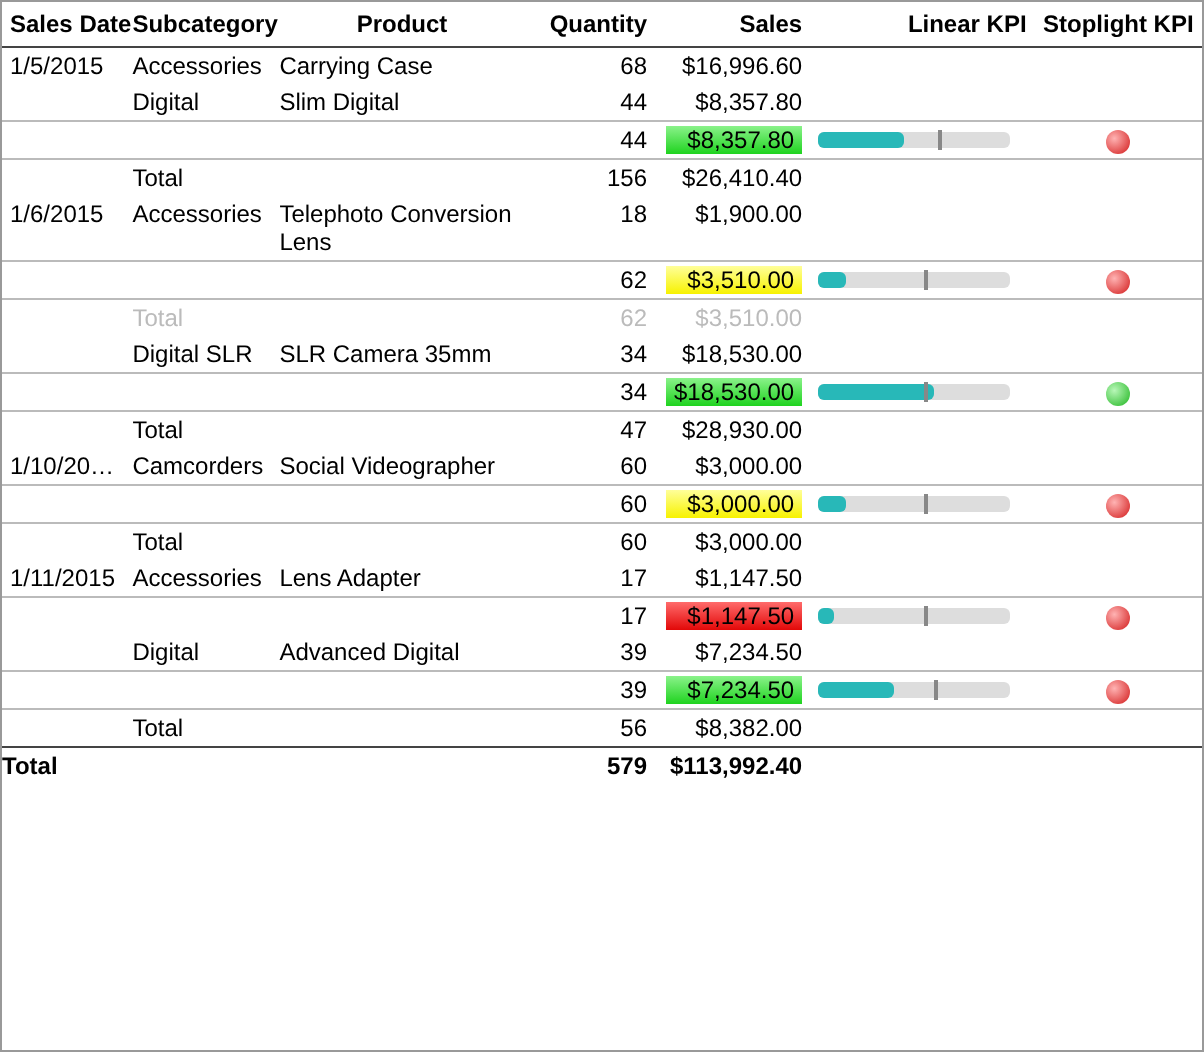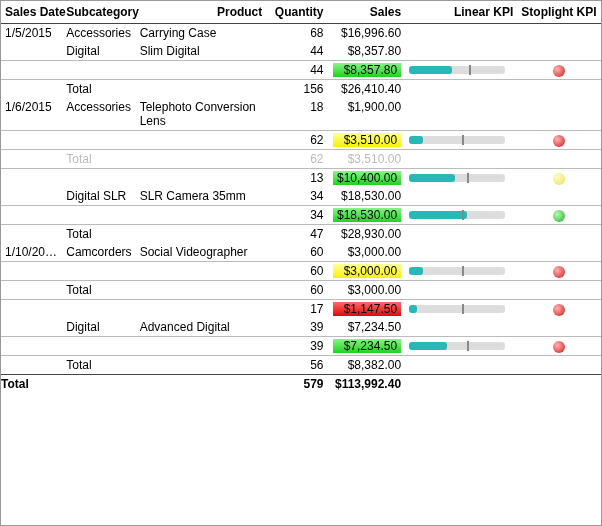--- a/index.html
+++ b/index.html
@@ -1,18 +1,18 @@
 <!DOCTYPE html>
 <html><head>
 <meta charset="utf-8">
 <style>
   html,body{margin:0;padding:0;font-family:"Segoe UI",Arial,sans-serif;font-size:12px;color:#000;background:#fff;}
   .wrap{width:602px;height:526px;box-sizing:border-box;border:1px solid #999;overflow:hidden;}
   table{border-collapse:collapse;width:100%;table-layout:fixed;}
-  th{font-weight:700;text-align:right;padding:4px 4px;border-bottom:1px solid #444;white-space:nowrap;}
+  th{font-weight:700;text-align:center;padding:4px 4px;border-bottom:1px solid #444;white-space:nowrap;}
   th.qty,th.sales{text-align:right;}
   td{padding:2px 4px;vertical-align:top;white-space:nowrap;overflow:hidden;text-overflow:ellipsis;}
   td.qty,td.sales{text-align:right;}
   tr.subtotal td{border-top:1px solid #bbb;}
   tr.faded td{color:#bbb;}
   tr.grand td{font-weight:700;border-top:1px solid #444;}
   .chip{display:inline-block;min-width:60px;padding:0 4px;text-align:right;border-radius:0;}
   .chip-green{background:linear-gradient(to bottom,#8af28a,#1fd31f);}
   .chip-yellow{background:linear-gradient(to bottom,#ffff99,#f7f200);}
   .chip-red{background:linear-gradient(to bottom,#ff6b6b,#e20808);color:#000;}
@@ -42,21 +42,21 @@
         <col style="width:82px">
   </colgroup>
   <thead>
     <tr>
       <th>Sales Date</th>
       <th>Subcategory</th>
       <th>Product</th>
       <th class="qty">Quantity</th>
       <th class="sales">Sales</th>
       <th style="text-align:right">Linear KPI</th>
-      <th style="text-align:left">Stoplight KPI</th>
+      <th style="text-align:center">Stoplight KPI</th>
     </tr>
   </thead>
   <tbody id="tbody">
         <tr>
           <td>1/5/2015</td>
           <td>Accessories</td>
           <td class="prod">Carrying Case</td>
           <td class="qty">68</td>
           <td class="sales">$16,996.60</td>
           <td></td>
@@ -123,36 +123,20 @@
         </tr>
         <tr class="subtotal faded">
           <td></td>
           <td>Total</td>
           <td></td>
           <td class="qty">62</td>
           <td class="sales">$3,510.00</td>
           <td></td>
           <td class="center"></td>
         </tr>
-        <tr class="subtotal">
-          <td></td>
-          <td></td>
-          <td></td>
-          <td class="qty">13</td>
-          <td class="sales"><span class="chip chip-green">$10,400.00</span></td>
-          <td>
-            <div class="bar">
-              <div class="fill" style="width: 48%;"></div>
-              <div class="tick" style="left: 60%;"></div>
-            </div>
-          </td>
-          <td class="center">
-            <div class="dot dot-yellow"></div>
-          </td>
-        </tr>
         <tr>
           <td></td>
           <td>Digital SLR</td>
           <td class="prod">SLR Camera 35mm</td>
           <td class="qty">34</td>
           <td class="sales">$18,530.00</td>
           <td></td>
           <td class="center"></td>
         </tr>
         <tr class="subtotal">
@@ -207,20 +191,29 @@
         </tr>
         <tr class="subtotal">
           <td></td>
           <td>Total</td>
           <td></td>
           <td class="qty">60</td>
           <td class="sales">$3,000.00</td>
           <td></td>
           <td class="center"></td>
         </tr>
+        <tr>
+          <td>1/11/2015</td>
+          <td>Accessories</td>
+          <td class="prod">Lens Adapter</td>
+          <td class="qty">17</td>
+          <td class="sales">$1,147.50</td>
+          <td></td>
+          <td class="center"></td>
+        </tr>
         <tr class="subtotal">
           <td></td>
           <td></td>
           <td></td>
           <td class="qty">17</td>
           <td class="sales"><span class="chip chip-red">$1,147.50</span></td>
           <td>
             <div class="bar">
               <div class="fill" style="width: 8%;"></div>
               <div class="tick" style="left: 55%;"></div>

